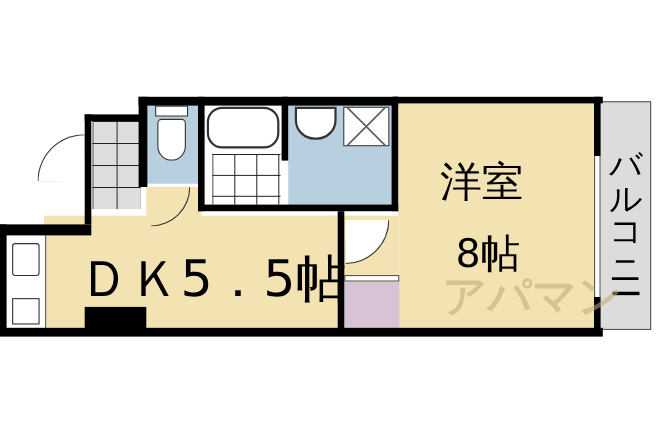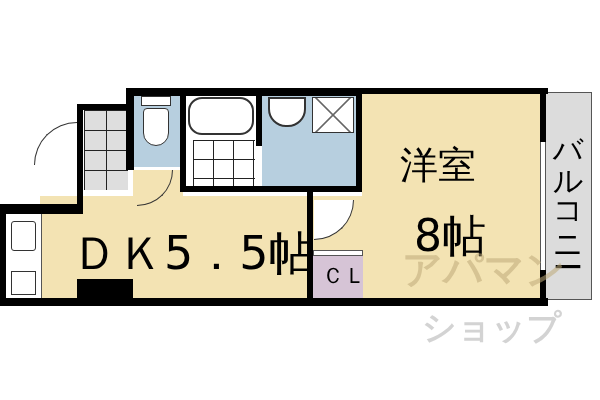--- a/index.html
+++ b/index.html
@@ -60,20 +60,18 @@
   <div class="wall" style="left:307px;top:192px;width:6px;height:110px;"></div>
   <div class="wall" style="left:540px;top:88px;width:6px;height:54px;"></div>
   <div class="wall" style="left:540px;top:270px;width:6px;height:34px;"></div>
   <div class="abs" style="left:540px;top:142px;width:6px;height:128px;background:#fff;border-left:1px solid #555;border-right:1px solid #555;"></div>
 
   <div class="abs" style="left:34px;top:122px;width:43px;height:43px;border:1px solid #333;border-right:none;border-bottom:none;border-radius:43px 0 0 0;"></div>
   <div class="abs" style="left:137px;top:170px;width:36px;height:36px;border:1px solid #333;border-left:none;border-top:none;border-radius:0 0 36px 0;"></div>
   <div class="abs" style="left:314px;top:200px;width:40px;height:40px;border:1px solid #333;border-left:none;border-top:none;border-radius:0 0 40px 0;background:#fff;"></div>
 
   <div class="label" style="left:400px;top:146px;font-size:38px;">洋室</div>
-  <div class="label" style="left:414px;top:214px;font-size:44px;">8帖</div>
+  <div class="label" style="left:414px;top:214px;font-size:36px;">8帖</div>
   <div class="label" style="left:72px;top:230px;font-size:46px;">ＤＫ5．5帖</div>
-  <div class="label" style="left:322px;top:265px;font-size:22px;">ＣＬ</div>
   <div class="label" style="left:553px;top:116px;font-size:30px;writing-mode:vertical-rl;">バルコニー</div>
 
   <div class="label" style="left:402px;top:250px;font-size:40px;font-weight:bold;color:rgba(190,170,120,0.55);font-family:Liberation Serif, serif;">アパマン</div>
-  <div class="label" style="left:422px;top:310px;font-size:34px;font-weight:bold;color:rgba(200,200,200,0.8);">ショップ</div>
 </div>
 
 </body></html>

